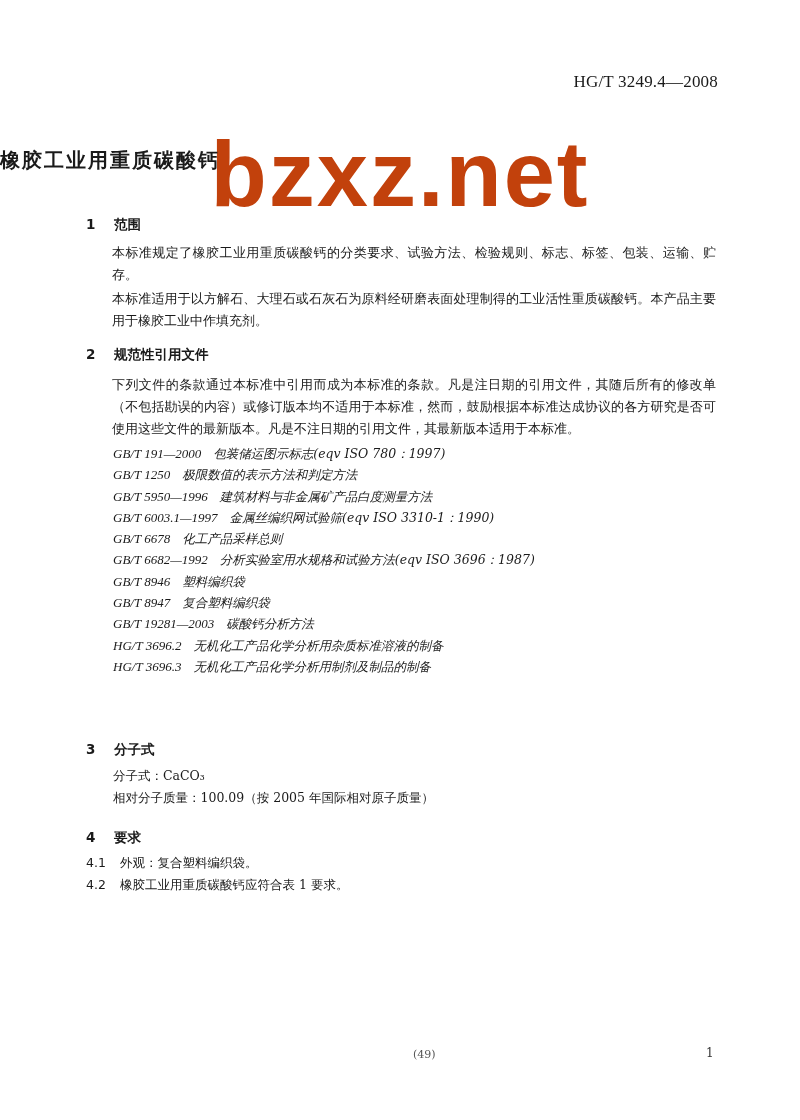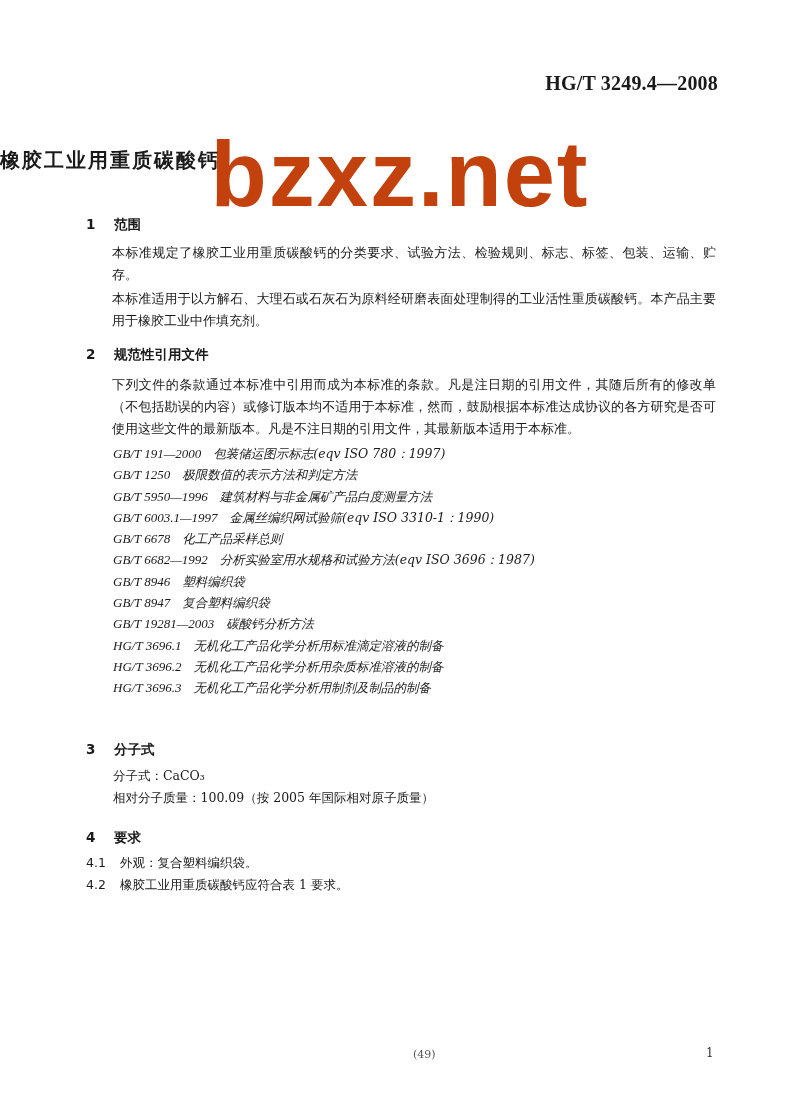--- a/index.html
+++ b/index.html
@@ -1,19 +1,19 @@
 <!DOCTYPE html>
 <html><head>
 <meta charset="utf-8">
 <style>
   html, body { margin: 0; padding: 0; background: #ffffff; }
   body { width: 800px; height: 1120px; position: relative; overflow: hidden;
          font-family: "DejaVu Serif", "Liberation Serif", serif; color: #1a1a1a; }
   .std-no { position: absolute; top: 72px; right: 82px; font-family: "Liberation Serif", serif;
-            font-weight: bold; font-size: 20px; letter-spacing: 0.2px; }
+            font-weight: normal; font-size: 17px; letter-spacing: 0.2px; }
   .watermark { position: absolute; top: 128px; left: 200px; width: 400px; text-align: center;
                font-family: "Liberation Sans", sans-serif; font-weight: bold; font-size: 92px;
                color: #c2410c; letter-spacing: 2px; line-height: 92px; }
   .title { position: absolute; top: 147px; left: 0; width: 800px; text-align: left;
            font-family: "DejaVu Sans", sans-serif; font-weight: bold; font-size: 20px; letter-spacing: 2px; }
   .h { position: absolute; left: 86px; font-family: "DejaVu Sans", sans-serif; font-weight: bold; font-size: 13.5px; }
   .h .num { display: inline-block; width: 28px; }
   .p { position: absolute; left: 86px; width: 630px; font-size: 13px; line-height: 22px; text-align: justify; }
   .p .indent { padding-left: 26px; }
   .refs { position: absolute; left: 113px; top: 443px; font-size: 12.5px; line-height: 21.3px; font-style: italic; }
@@ -52,21 +52,20 @@
 <div class="refs">
   <div class="ref-row"><span class="ref-code">GB/T 191—2000</span><span>包装储运图示标志(eqv ISO 780：1997)</span></div>
   <div class="ref-row"><span class="ref-code">GB/T 1250</span><span>极限数值的表示方法和判定方法</span></div>
   <div class="ref-row"><span class="ref-code">GB/T 5950—1996</span><span>建筑材料与非金属矿产品白度测量方法</span></div>
   <div class="ref-row"><span class="ref-code">GB/T 6003.1—1997</span><span>金属丝编织网试验筛(eqv ISO 3310-1：1990)</span></div>
   <div class="ref-row"><span class="ref-code">GB/T 6678</span><span>化工产品采样总则</span></div>
   <div class="ref-row"><span class="ref-code">GB/T 6682—1992</span><span>分析实验室用水规格和试验方法(eqv ISO 3696：1987)</span></div>
   <div class="ref-row"><span class="ref-code">GB/T 8946</span><span>塑料编织袋</span></div>
   <div class="ref-row"><span class="ref-code">GB/T 8947</span><span>复合塑料编织袋</span></div>
   <div class="ref-row"><span class="ref-code">GB/T 19281—2003</span><span>碳酸钙分析方法</span></div>
-  <div class="ref-row"><span class="ref-code">HG/T 3696.1</span><span>无机化工产品化学分析用标准滴定溶液的制备</span></div>
   <div class="ref-row"><span class="ref-code">HG/T 3696.2</span><span>无机化工产品化学分析用杂质标准溶液的制备</span></div>
   <div class="ref-row"><span class="ref-code">HG/T 3696.3</span><span>无机化工产品化学分析用制剂及制品的制备</span></div>
 </div>
 
 <div class="h" style="top:741px">
   <span class="num">3</span><span>分子式</span>
 </div>
 <div class="formula" style="top:765px">
   <div>分子式：CaCO₃</div>
   <div>相对分子质量：100.09（按 2005 年国际相对原子质量）</div>

